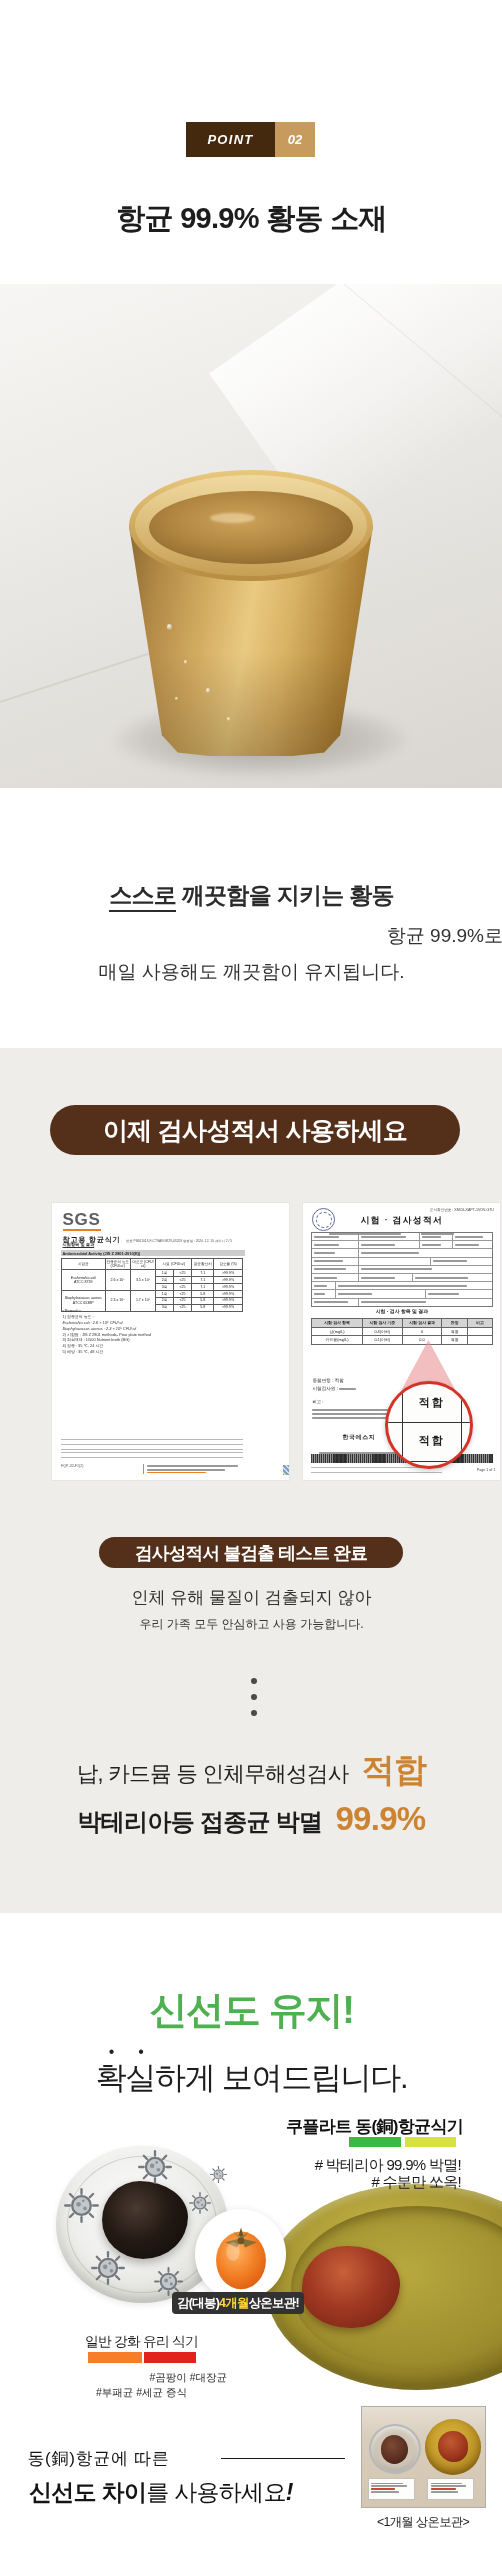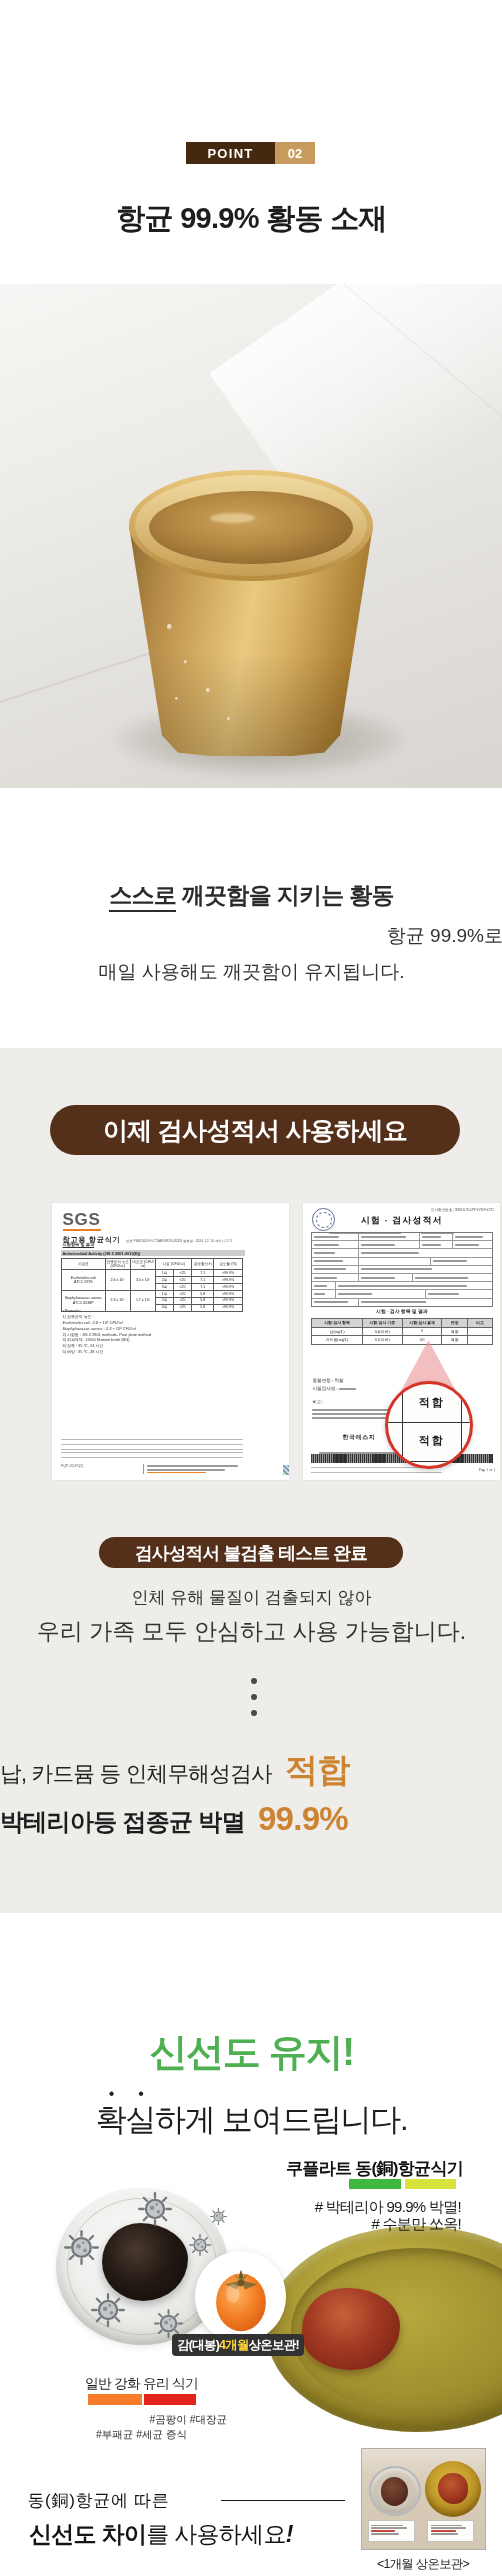--- a/index.html
+++ b/index.html
@@ -2,21 +2,21 @@
 <html style="font-size:10.5px"><head>
 <meta charset="utf-8">
 <style>
   html,body{margin:0;padding:0;background:#fff;}
   #page{position:relative;width:503px;height:2576px;background:#fff;overflow:hidden;
         font-family:"Liberation Sans","DejaVu Sans",sans-serif;color:#222;}
   section{position:absolute;left:0;width:503px;}
 
   
   #sec-point{top:0;height:284px;background:#fff;}
-  .point-badge{position:absolute;left:186px;top:142px;height:22px;display:flex;}
+  .point-badge{position:absolute;left:186px;top:122px;height:35px;display:flex;font-style:italic;}
   .pb-label{width:89px;background:#45290f;color:#fff;font-size:13px;font-weight:700;
             display:flex;align-items:center;justify-content:center;letter-spacing:1.3px;}
   .pb-num{width:40px;background:#c79b5e;color:#fff;font-size:13px;font-weight:700;
           display:flex;align-items:center;justify-content:center;}
   .point-title{position:absolute;left:0;top:180px;width:503px;text-align:center;
                font-size:29px;font-weight:800;color:#1d1d1d;letter-spacing:-0.7px;}
 
   
   #sec-photo{top:284px;height:504px;background:linear-gradient(160deg,#f7f6f4 0%,#edebe8 35%,#e4e2de 60%,#d9d6d1 100%);overflow:hidden;}
   .marble-streak{position:absolute;left:216px;top:-98px;width:588px;height:209px;
@@ -50,34 +50,34 @@
   .copy-h .u{border-bottom:2px solid #2b2b2b;padding-bottom:2px;}
   .copy-p1{position:absolute;left:0;top:135px;width:503px;text-align:right;font-size:19px;color:#333;}
   .copy-p2{position:absolute;left:0;top:171px;width:503px;text-align:center;font-size:19px;color:#333;}
 
   
   #sec-gray{top:1048px;height:865px;background:#efedea;}
   .pill{background:#54301b;color:#fff;display:flex;align-items:center;justify-content:center;font-weight:700;}
   .pill-lg{position:absolute;left:50px;top:57px;width:410px;height:50px;border-radius:26px;font-size:25px;letter-spacing:-0.7px;}
   .pill-sm{position:absolute;left:99px;top:489px;width:304px;height:31px;border-radius:17px;font-size:17.6px;letter-spacing:-0.7px;}
   .gray-t1{position:absolute;left:0;top:538px;width:503px;text-align:center;font-size:17px;color:#333;}
-  .gray-t2{position:absolute;left:0;top:568px;width:503px;text-align:center;font-size:23px;color:#333;}
+  .gray-t2{position:absolute;left:0;top:568px;width:503px;text-align:center;font-size:12px;color:#333;}
   .vdot{position:absolute;left:251px;width:5.9px;height:5.9px;border-radius:50%;background:#4a4a4a;}
-  .result{position:absolute;left:0;width:503px;display:flex;justify-content:flex-start;align-items:baseline;}
+  .result{position:absolute;left:0;width:503px;display:flex;justify-content:center;align-items:baseline;}
   .r1{top:700px;}
   .r2{top:752px;}
   .r-lbl{font-size:21.6px;color:#222;letter-spacing:-0.7px;}
   .r-lbl-b{font-size:24px;font-weight:800;color:#1d1d1d;letter-spacing:-0.7px;}
   .r-val{font-size:33px;font-weight:700;color:#cc8433;margin-left:13px;letter-spacing:-0.7px;}
 
   
   .docs{position:absolute;left:52px;top:155px;display:flex;gap:14.4px;}
   .doc{background:#fff;height:277px;position:relative;overflow:hidden;box-shadow:0 0 0 0.7px rgba(0,0,0,.04);}
   .doc-sgs{width:237px;}
-  .doc-cert{width:197px;font-family:Liberation Serif, serif;}
+  .doc-cert{width:197px;}
   .bar{display:inline-block;height:2px;background:#9a9a9a;border-radius:0.7px;vertical-align:middle;}
 
   
   .sgs-logo{position:absolute;left:10.5px;top:7.8px;font-size:17px;font-weight:800;color:#5f5f5f;letter-spacing:0.7px;border-bottom:2px solid #e87f22;line-height:1;padding-bottom:1.3px;}
   .sgs-titlerow{position:absolute;left:10.5px;top:29px;width:183px;white-space:nowrap;}
   .sgs-title{font-size:7.2px;font-weight:800;color:#1a1a1a;letter-spacing:0.7px;}
   .sgs-meta{font-size:3.3px;color:#555;margin-left:2.6px;}
   .sgs-section{position:absolute;left:10.5px;top:39px;font-size:4.2px;font-weight:700;color:#333;text-decoration:underline;}
   .sgs-ttitle{position:absolute;left:9.1px;top:47px;width:181px;background:#cccccc;font-size:3.9px;font-weight:700;color:#222;padding:0.7px 1.3px;}
   .sgs-table{position:absolute;left:9.1px;top:55px;width:182px;border-collapse:collapse;}
@@ -126,21 +126,21 @@
     background:#fdfdfb;border:3.9px solid #d63327;box-sizing:border-box;box-shadow:0 2px 5.2px rgba(0,0,0,.2);overflow:hidden;}
   .mg-v1{position:absolute;left:16%;top:0;width:1.3px;height:100%;background:#333;}
   .mg-v2{position:absolute;left:88%;top:0;width:1.3px;height:100%;background:#333;}
   .mg-h1{position:absolute;left:0;top:46%;width:100%;height:1.3px;background:#333;}
   .mg-h2{position:absolute;left:0;top:94%;width:100%;height:1.3px;background:#333;}
   .mg-t{position:absolute;left:18%;width:70%;text-align:center;font-size:11px;font-weight:800;color:#222;letter-spacing:2px;}
   .mg-t1{top:14%;}
   .mg-t2{top:60%;}
 
   
-  #sec-fresh{top:1956px;height:608px;background:#fff;}
+  #sec-fresh{top:1914px;height:608px;background:#fff;}
   .fresh-title{position:absolute;left:0;top:71px;width:503px;text-align:center;
     font-size:38px;font-weight:800;color:#4fb052;letter-spacing:-1.3px;}
   .fresh-sub{position:absolute;left:0;top:129px;width:503px;text-align:center;
     font-size:31px;font-weight:500;color:#1e1e1e;letter-spacing:-1.3px;}
   .em-dots{text-emphasis:filled dot #222;-webkit-text-emphasis:filled dot #222;
     text-emphasis-position:over right;-webkit-text-emphasis-position:over right;}
 
   .copper-label{position:absolute;right:40px;top:201px;font-size:17px;font-weight:700;color:#111;letter-spacing:-0.7px;}
   .cbar{position:absolute;top:223px;height:9.8px;}
   .cbar-green{left:349px;width:52px;background:#3cb843;}

